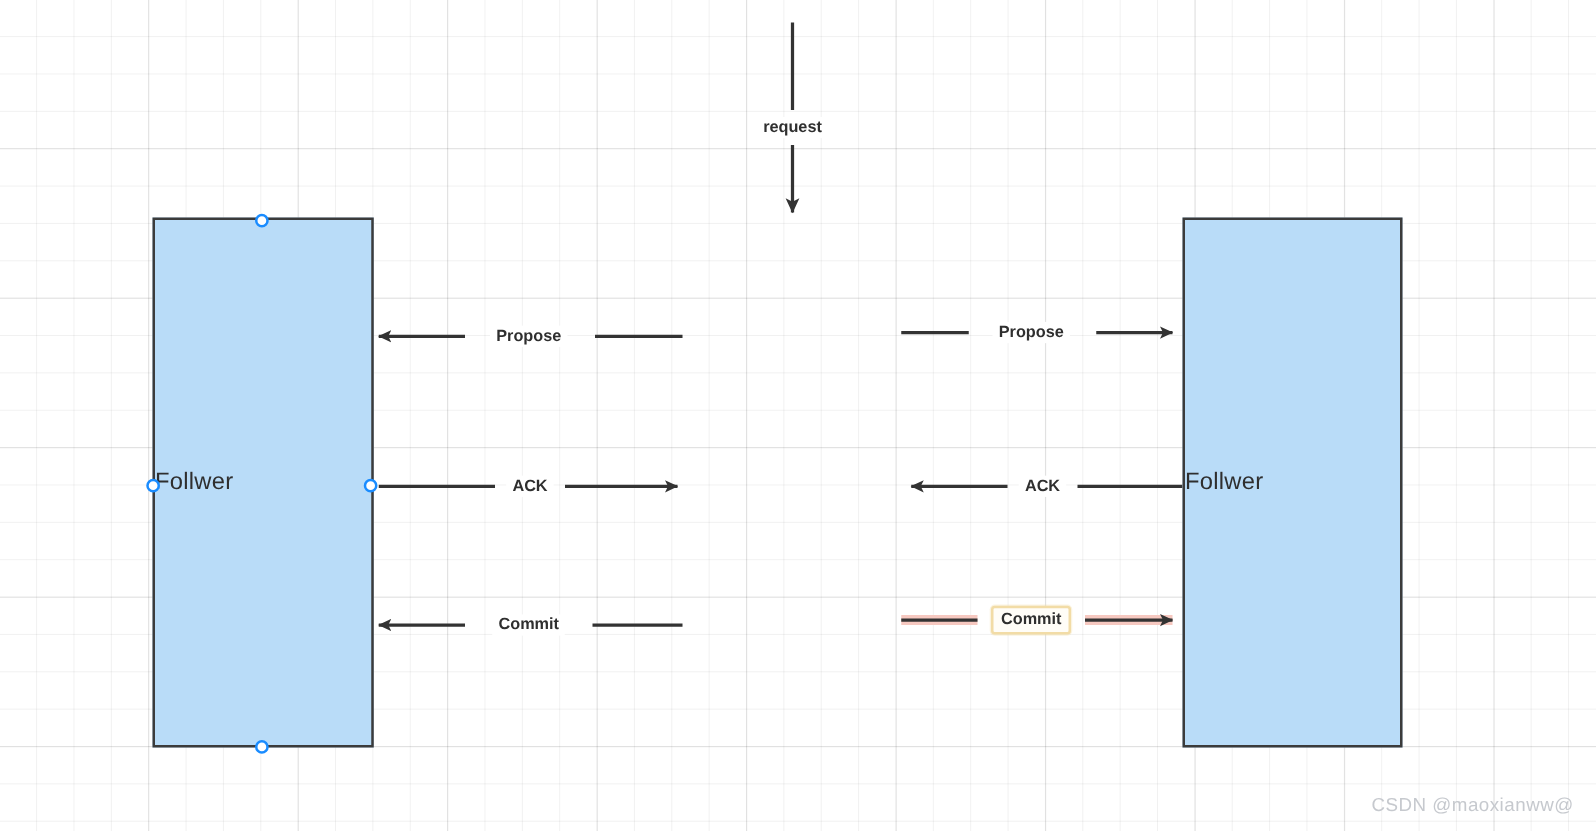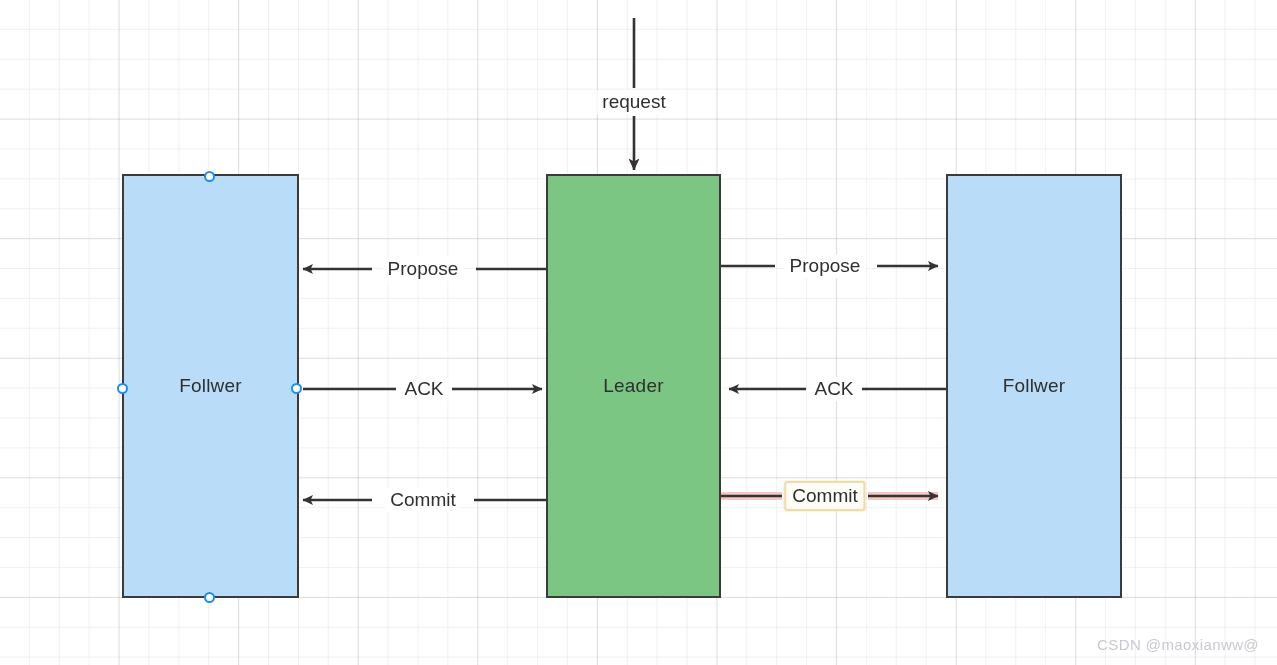--- a/index.html
+++ b/index.html
@@ -40,21 +40,21 @@
     width: 1277px;
     height: 665px;
   }
 
   .node-box {
     position: absolute;
     box-sizing: border-box;
     border: 2.5px solid #3b3b3b;
     display: flex;
     align-items: center;
-    justify-content: center;
+    justify-content: flex-start;
   }
   .node-follower {
     background: #b9dcf8;
   }
   .node-leader {
     background: #7cc684;
   }
   .node-label {
     font-size: 19px;
     color: #2f2f2f;
@@ -70,28 +70,29 @@
     box-sizing: border-box;
     border-radius: 50%;
     background: #ffffff;
     border: 2px solid #1a8cff;
     z-index: 30;
   }
 
   .edge-label {
     position: absolute;
     transform: translate(-50%, -50%);
-    font-size: 19px;
+    font-size: 13px;
     color: #2f2f2f;
     font-family: "Liberation Sans", sans-serif;
     background: #ffffff;
     padding: 1px 5px;
     white-space: nowrap;
     z-index: 20;
     line-height: 1.15;
+    font-weight: bold;
   }
   .edge-label.highlighted {
     background: #fffdf7;
     border: 2px solid #f2dca6;
     border-radius: 3px;
     padding: 2px 6px;
     box-shadow: 0 0 0 1px rgba(242,220,166,0.35);
   }
 
   .watermark {
@@ -160,23 +161,20 @@
       <line x1="868" y1="496" x2="938" y2="496" stroke="#f6c8c0" stroke-width="8" stroke-linecap="butt"></line>
       <line x1="721" y1="496" x2="782" y2="496" stroke="#333333" stroke-width="2.6"></line>
       <line x1="868" y1="496" x2="938" y2="496" stroke="#333333" stroke-width="2.6" marker-end="url(#arrow-right)"></line>
     </g>
   </svg>
 
   <div class="node-box node-follower" style="left:122px; top:174px; width:177px; height:424px;">
     <span class="node-label">Follwer</span>
   </div>
 
-  <div class="node-box node-leader" style="left:546px; top:174px; width:175px; height:424px;">
-    <span class="node-label">Leader</span>
-  </div>
 
   <div class="node-box node-follower" style="left:946px; top:174px; width:176px; height:424px;">
     <span class="node-label">Follwer</span>
   </div>
 
   <div class="handle" style="left:204px; top:171px;"></div>
   <div class="handle" style="left:117px; top:383px;"></div>
   <div class="handle" style="left:291px; top:383px;"></div>
   <div class="handle" style="left:204px; top:592px;"></div>
 

